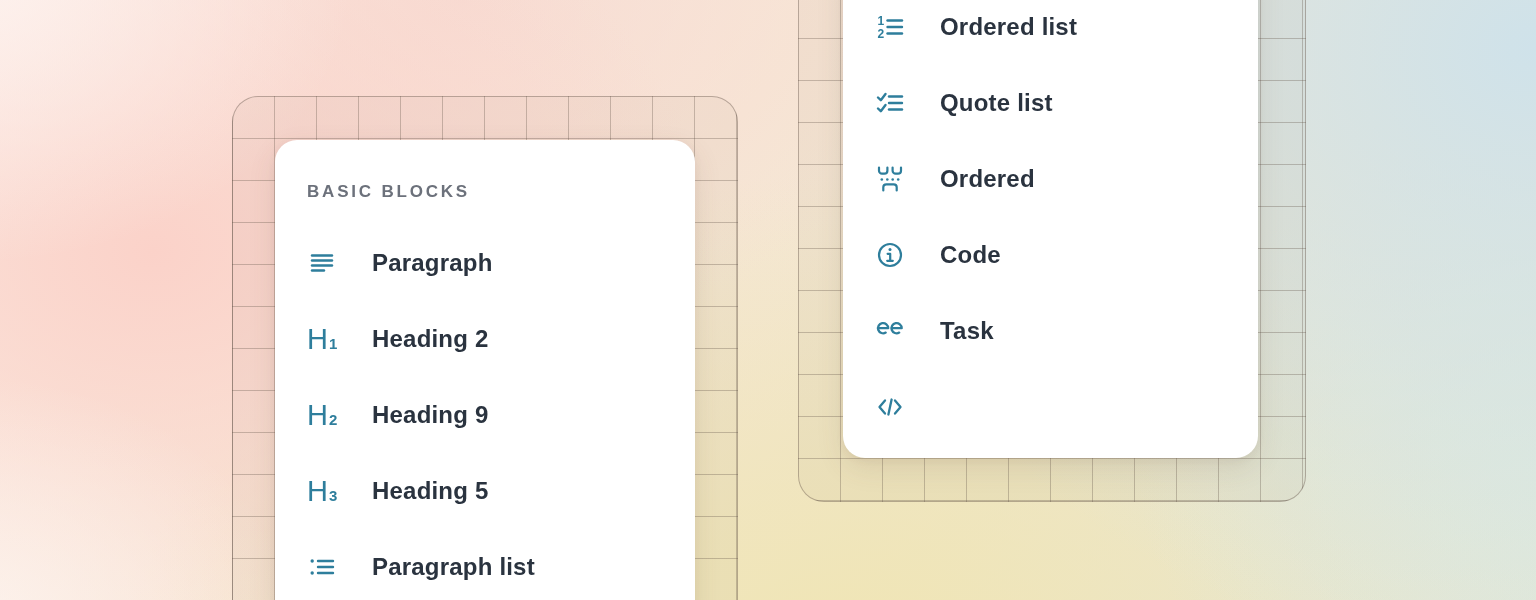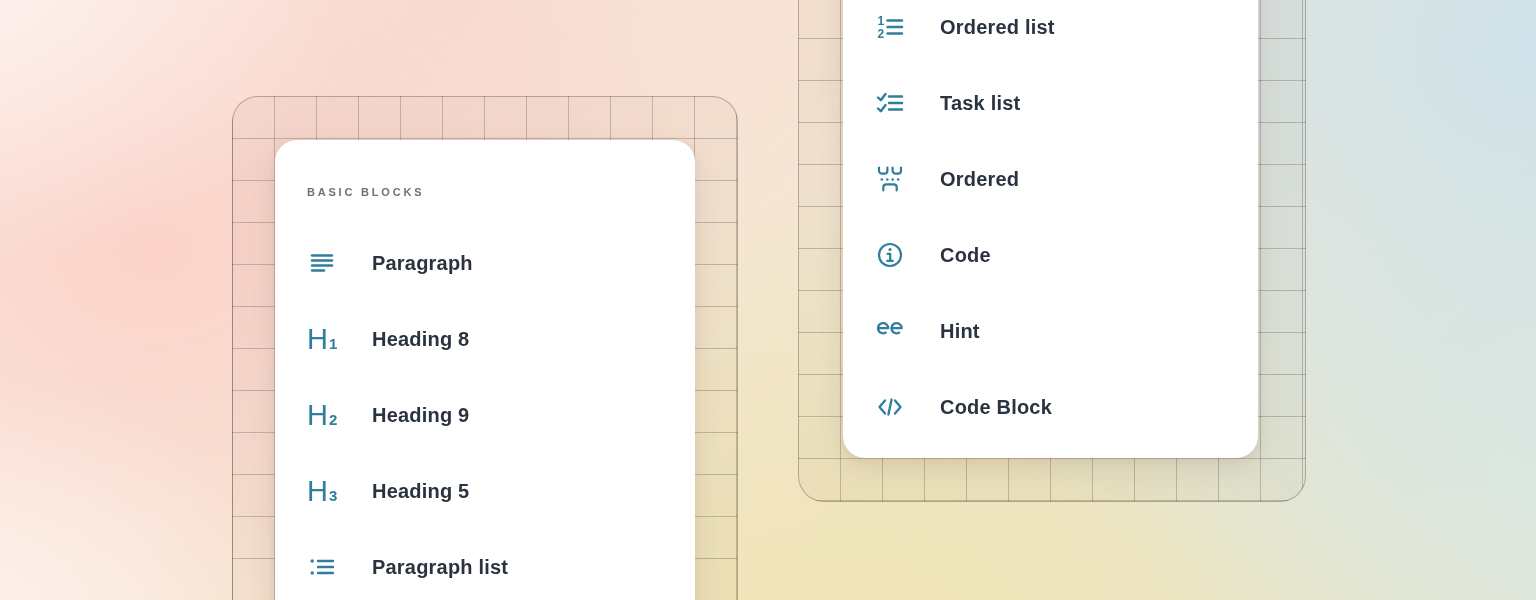--- a/index.html
+++ b/index.html
@@ -22,26 +22,26 @@
       repeating-linear-gradient(to right, transparent 0 40.75px, rgba(96,80,70,.32) 40.75px 42px),
       repeating-linear-gradient(to bottom, transparent 0 40.75px, rgba(96,80,70,.32) 40.75px 42px);
   }
   .grid-card.left{left:232px;top:96px;width:504px;height:540px;}
   .grid-card.right{left:798px;top:-46px;width:506px;height:546px;}
   .panel{position:absolute;background:#ffffff;border-radius:22px;
     box-shadow:0 10px 28px rgba(95,70,60,.12), 0 2px 8px rgba(95,70,60,.06);
     box-sizing:border-box;padding-left:32px;}
   .panel.left{left:275px;top:140px;width:420px;height:490px;padding-top:42px;}
   .panel.right{left:843px;top:-50px;width:415px;height:508px;padding-top:39px;}
-  .section-label{font-size:11px;font-weight:bold;letter-spacing:2.8px;color:#6c717b;line-height:20px;margin:0;}
+  .section-label{font-size:17px;font-weight:bold;letter-spacing:2.8px;color:#6c717b;line-height:20px;margin:0;}
   .menu{list-style:none;margin:23px 0 0;padding:0;}
   .panel.right .menu{margin-top:0;}
   .item{height:76px;display:flex;align-items:center;cursor:pointer;}
   .slot{width:34px;height:34px;flex:0 0 34px;margin-right:31px;display:flex;align-items:center;justify-content:flex-start;}
-  .label{font-size:20px;font-weight:bold;color:#2a333f;letter-spacing:.2px;white-space:nowrap;}
+  .label{font-size:24px;font-weight:bold;color:#2a333f;letter-spacing:.2px;white-space:nowrap;}
   .ic{display:block;}
   .hicon{display:flex;align-items:flex-end;color:#2e7e9c;}
   .h-letter{font-size:29px;font-weight:normal;line-height:22px;}
   .h-sub{font-size:15px;font-weight:bold;line-height:13px;margin-left:1px;}
   svg text{font-family:"Liberation Sans",sans-serif;}
 </style>
 </head>
 <body>
 
 <div class="scene">
@@ -65,21 +65,21 @@
         <span class="label">Paragraph</span>
       </li>
 
       <li class="item">
         <span class="slot">
           <span class="hicon">
               <span class="h-letter">H</span>
               <span class="h-sub">1</span>
             </span>
         </span>
-        <span class="label">Heading 8</span>
+        <span class="label">Heading 2</span>
       </li>
 
       <li class="item">
         <span class="slot">
           <span class="hicon">
               <span class="h-letter">H</span>
               <span class="h-sub">2</span>
             </span>
         </span>
         <span class="label">Heading 9</span>
@@ -130,21 +130,21 @@
       <li class="item">
         <span class="slot">
           <svg class="ic" width="30" height="30" viewBox="0 0 30 30" fill="none" stroke="#2e7e9c" stroke-width="2.4" stroke-linecap="round" stroke-linejoin="round">
             <polyline points="3,9.5 5.8,12.2 10.5,6"></polyline>
             <polyline points="3,20.5 5.8,23.2 10.5,17"></polyline>
             <line x1="14" y1="8.5" x2="27" y2="8.5"></line>
             <line x1="14" y1="15" x2="27" y2="15"></line>
             <line x1="14" y1="21.5" x2="27" y2="21.5"></line>
           </svg>
         </span>
-        <span class="label">Task list</span>
+        <span class="label">Quote list</span>
       </li>
 
       <li class="item">
         <span class="slot">
           <svg class="ic" width="30" height="30" viewBox="0 0 30 30" fill="none" stroke="#2e7e9c" stroke-width="2.2" stroke-linecap="round" stroke-linejoin="round">
             <path d="M4,3.5 v3.2 a3,3 0 0 0 3,3 h2.4 a3,3 0 0 0 3,-3 V3.5"></path>
             <path d="M17.6,3.5 v3.2 a3,3 0 0 0 3,3 h2.4 a3,3 0 0 0 3,-3 V3.5"></path>
             <circle cx="6.8" cy="15.5" r="1.3" fill="#2e7e9c" stroke="none"></circle>
             <circle cx="12.3" cy="15.5" r="1.3" fill="#2e7e9c" stroke="none"></circle>
             <circle cx="17.7" cy="15.5" r="1.3" fill="#2e7e9c" stroke="none"></circle>
@@ -167,30 +167,29 @@
         <span class="label">Code</span>
       </li>
 
       <li class="item">
         <span class="slot">
           <svg class="ic" width="30" height="30" viewBox="0 0 30 30" fill="none" stroke="#2e7e9c" stroke-width="2.3" stroke-linecap="round" stroke-linejoin="round">
             <path d="M2.9,12.2 H13.2 A5.1,5.1 0 1 0 10.7,16.6"></path>
             <path d="M16.4,12.2 H26.7 A5.1,5.1 0 1 0 24.2,16.6"></path>
           </svg>
         </span>
-        <span class="label">Hint</span>
+        <span class="label">Task</span>
       </li>
 
       <li class="item">
         <span class="slot">
           <svg class="ic" width="30" height="30" viewBox="0 0 30 30" fill="none" stroke="#2e7e9c" stroke-width="2.3" stroke-linecap="round" stroke-linejoin="round">
             <polyline points="10,8.5 4.5,15 10,21.5"></polyline>
             <polyline points="20,8.5 25.5,15 20,21.5"></polyline>
             <line x1="16.6" y1="7.5" x2="13.4" y2="22.5"></line>
           </svg>
         </span>
-        <span class="label">Code Block</span>
       </li>
 
     </ul>
   </div>
 
 </div>
 
 </body></html>

